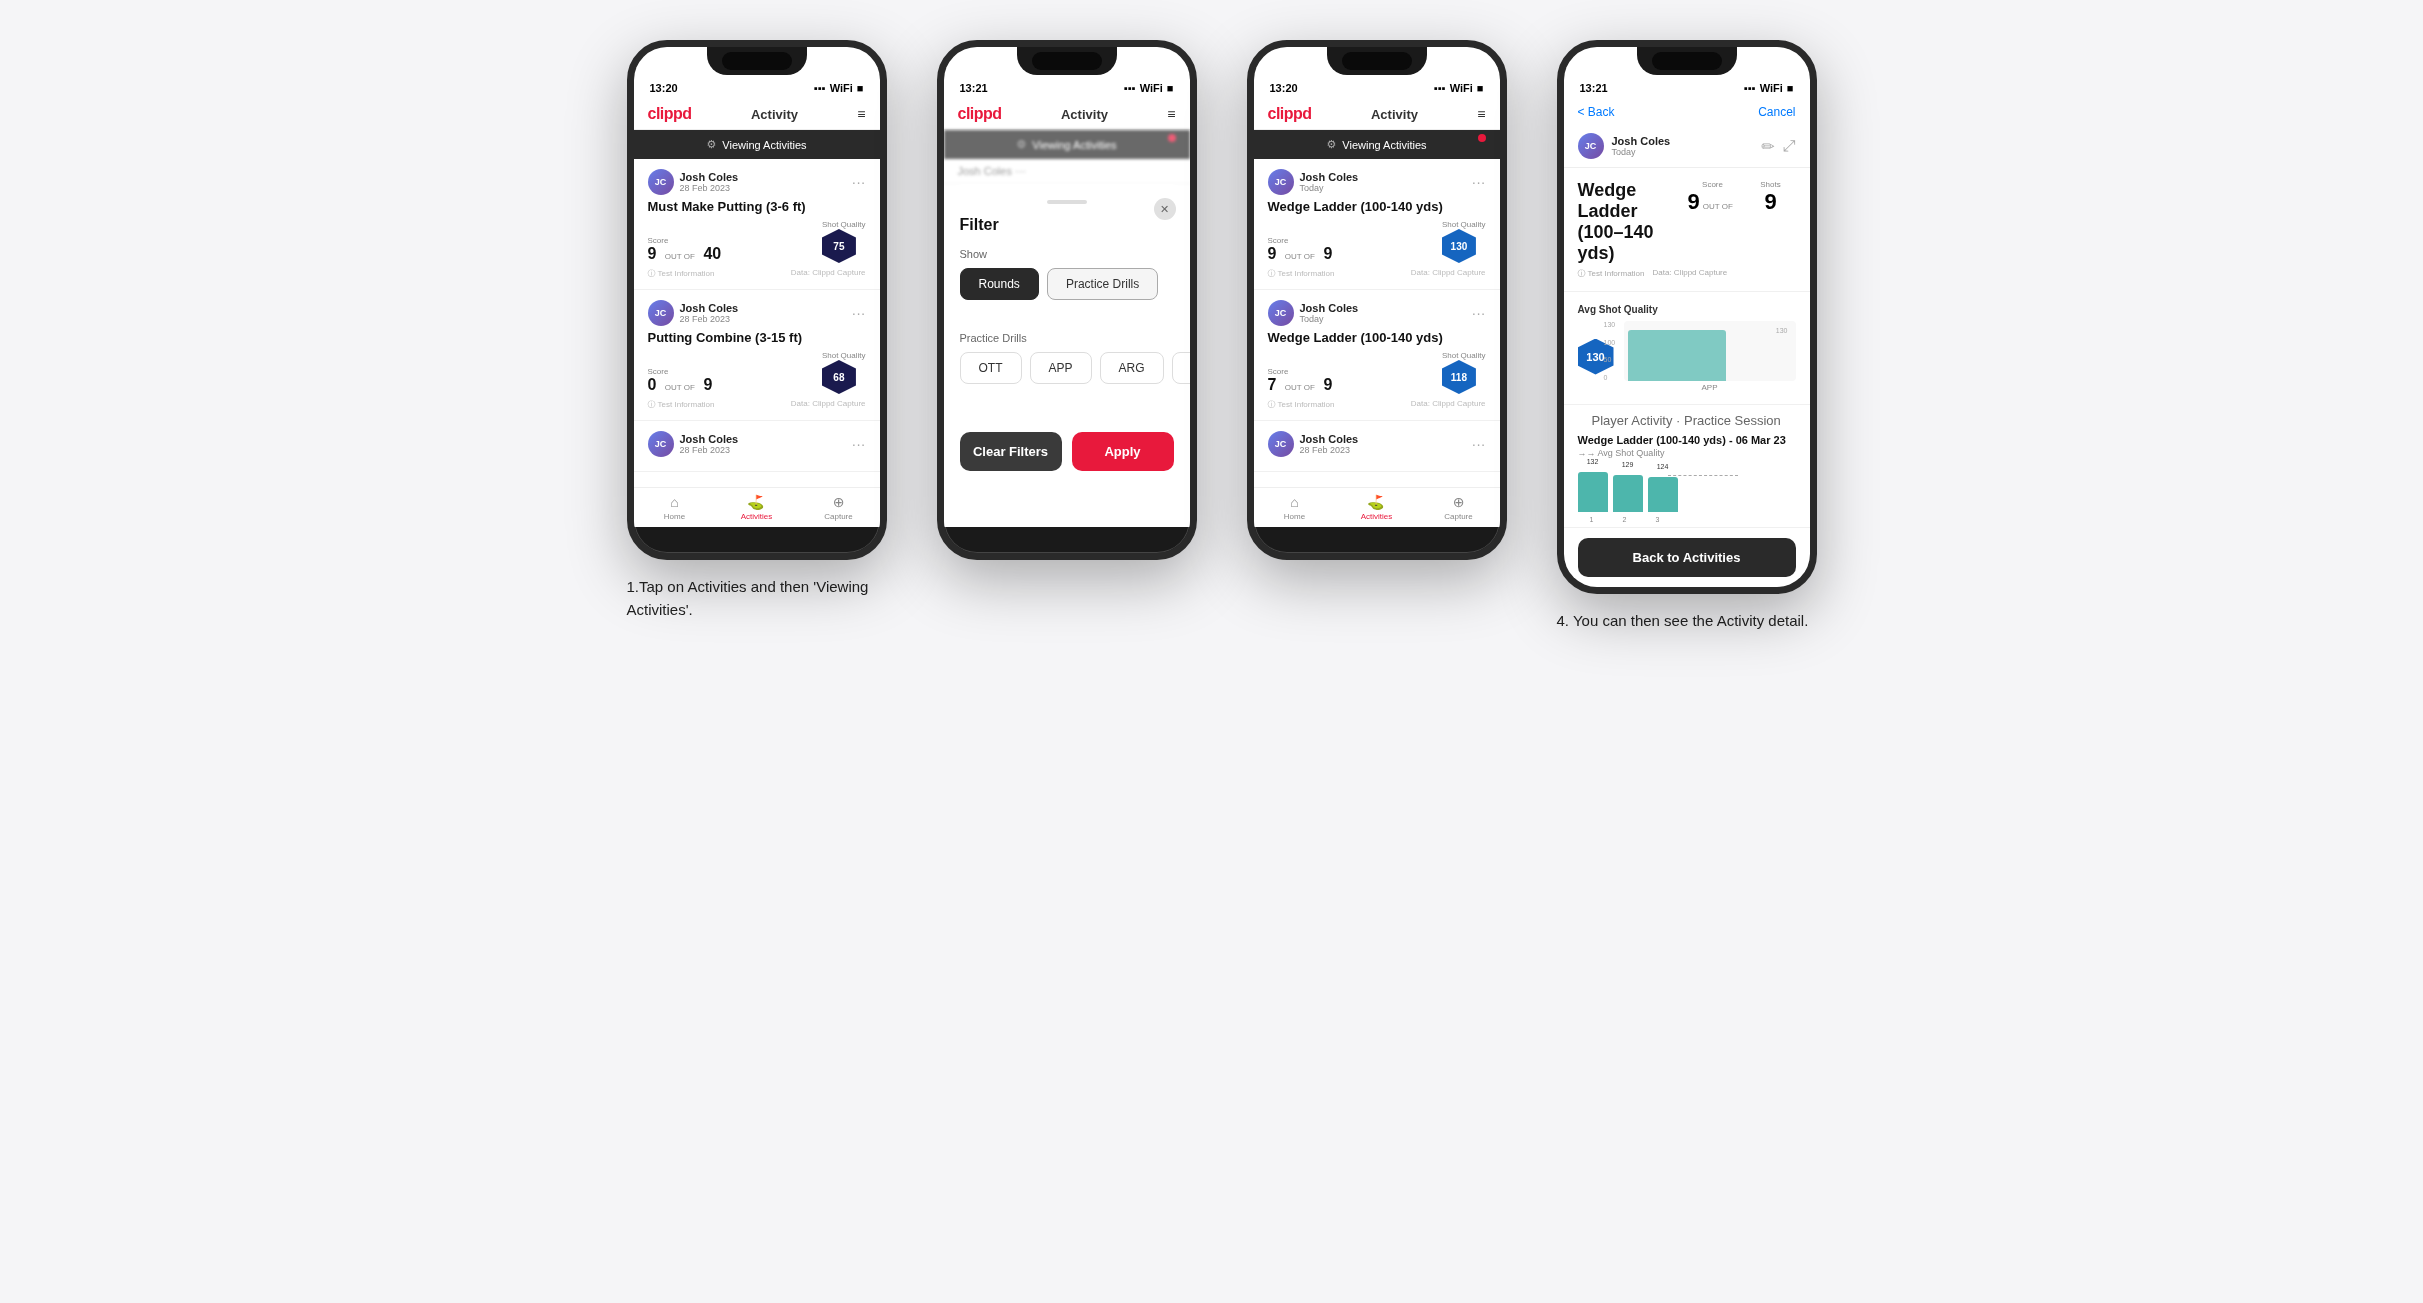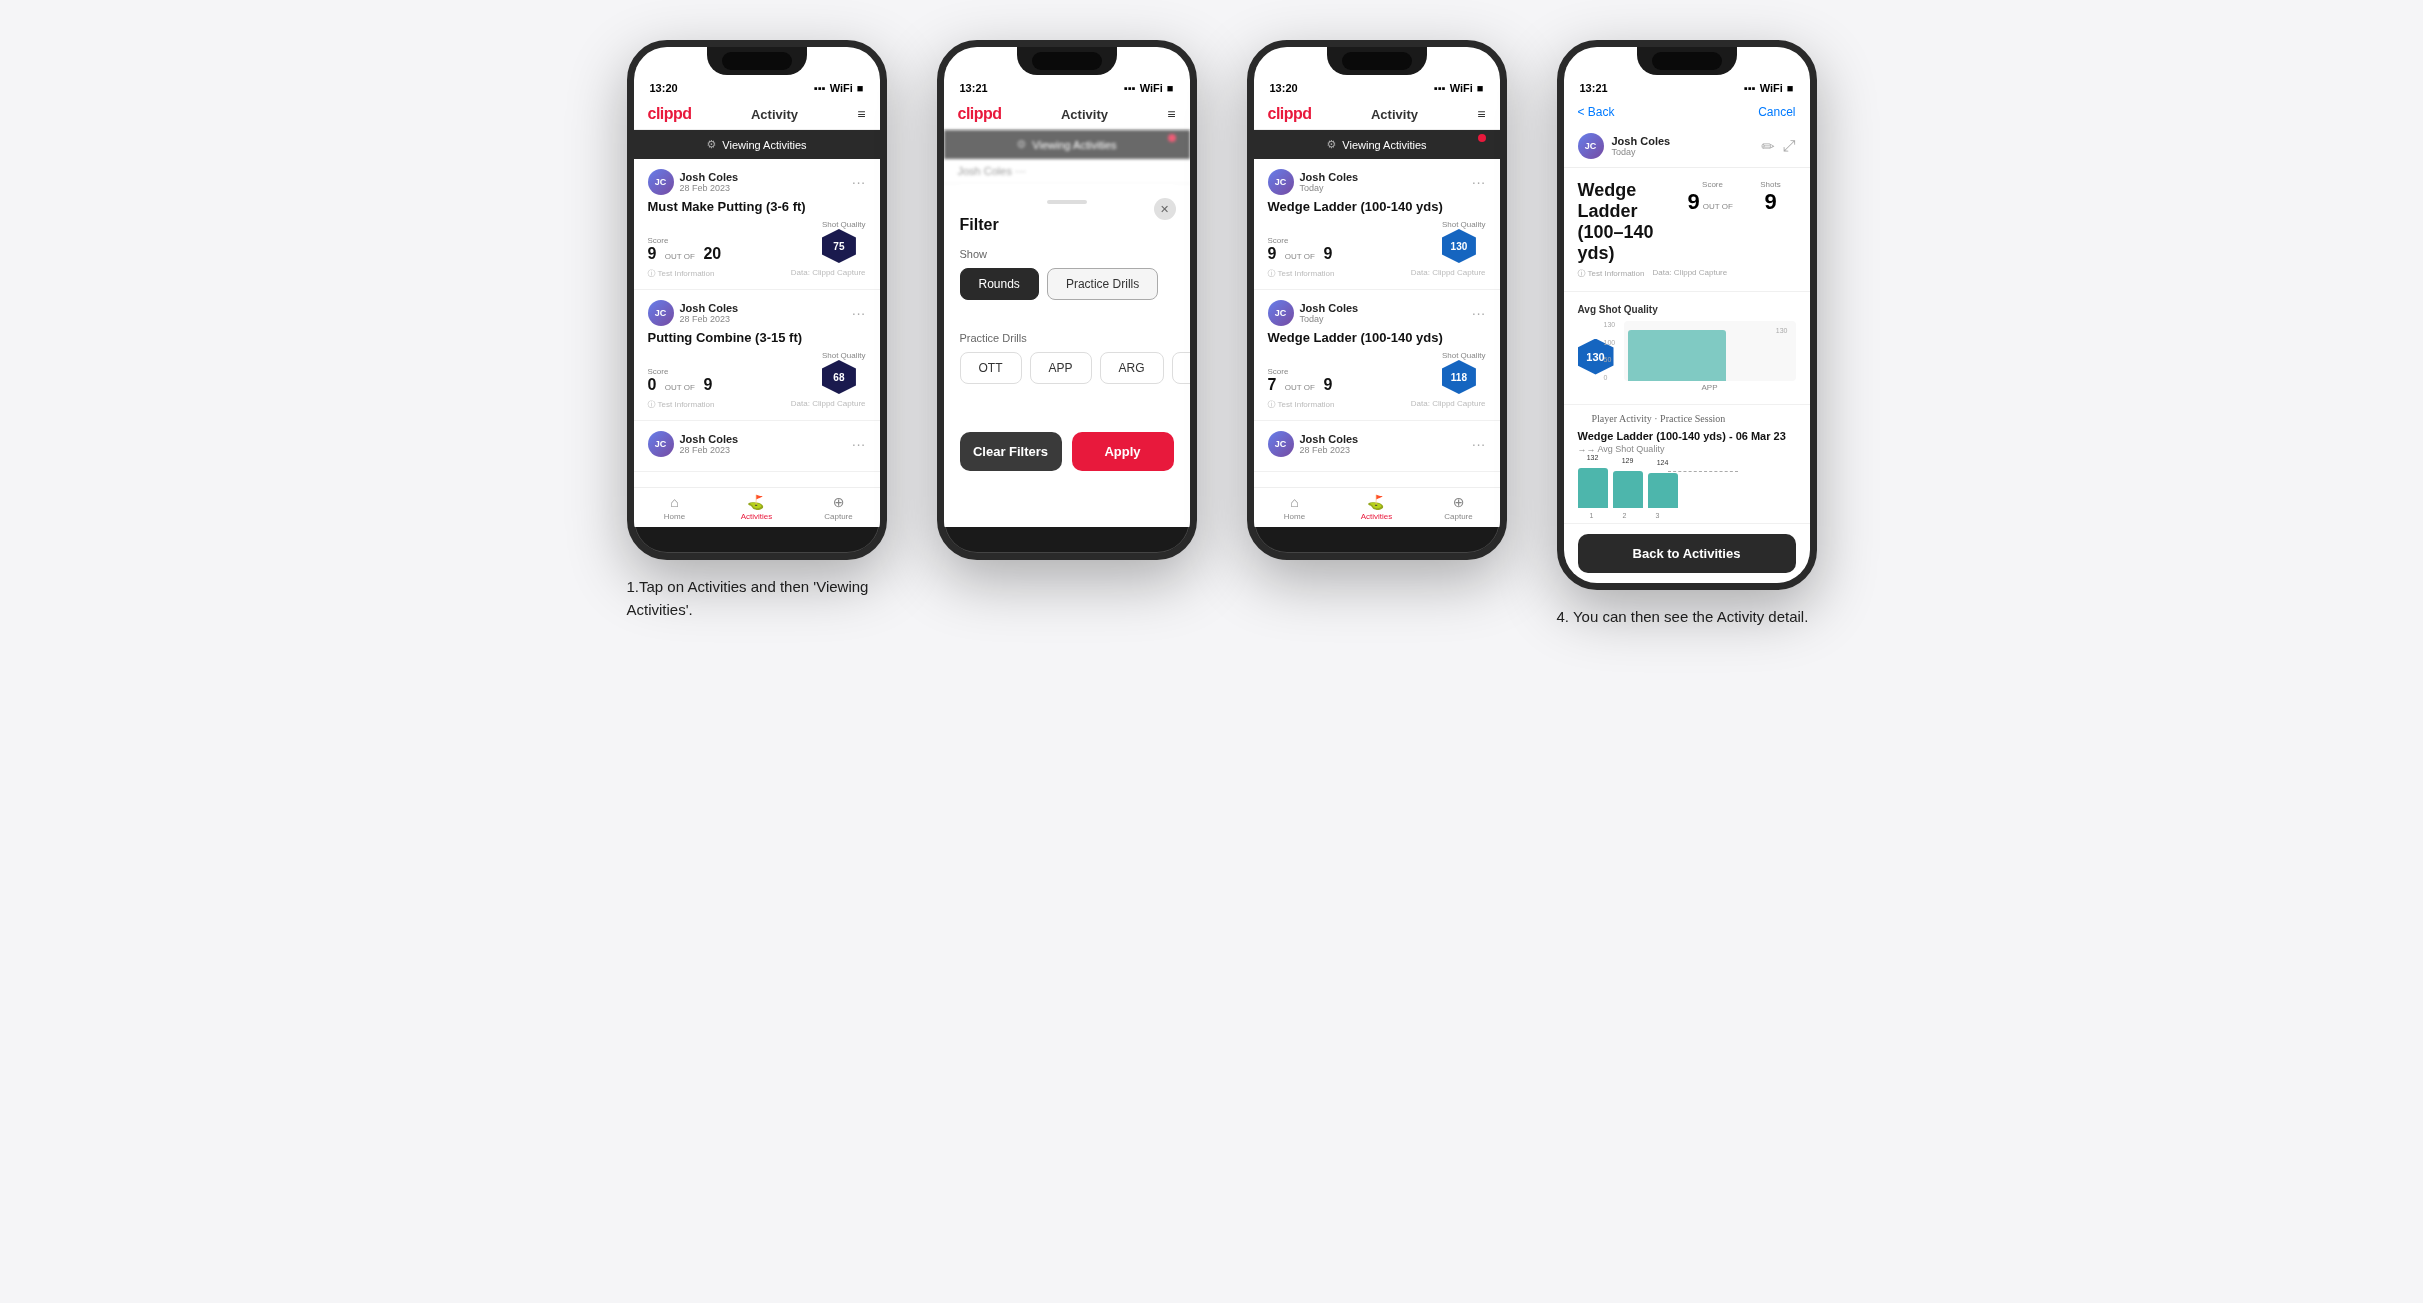--- a/index.html
+++ b/index.html
@@ -384,24 +384,23 @@
       color: #fff;
       text-align: center;
       padding: 12px;
       font-size: 13px;
       font-weight: 600;
       margin: 10px 14px;
       border-radius: 10px;
       cursor: pointer;
     }
     .player-activity-label {
-      font-size: 10px;
+      font-size: 13px;
       color: #666;
       padding: 4px 14px;
-      font-family: Liberation Serif, serif;
     }
     .sub-activity-title {
       font-size: 11px;
       font-weight: 700;
       color: #111;
       padding: 0 14px 2px;
     }
     .mini-bar-label { font-size: 7px; color: #888; width: 28px; text-align: center; }
   </style>
 </head>
@@ -446,21 +445,21 @@
               </div>
             </div>
             <span class="three-dots">···</span>
           </div>
           <div class="activity-title">Must Make Putting (3-6 ft)</div>
           <div class="stats-row">
             <div class="stat-block">
               <div class="stat-label">Score</div>
               <span class="stat-value">9</span>
               <span class="stat-outof">OUT OF</span>
-              <span class="stat-value">20</span>
+              <span class="stat-value">40</span>
             </div>
             <div style="margin-left:auto;">
               <div class="stat-label">Shot Quality</div>
               <div class="shot-quality-badge">
                 <span>75</span>
               </div>
             </div>
           </div>
           <div class="card-footer">
             <span>ⓘ Test Information</span>

